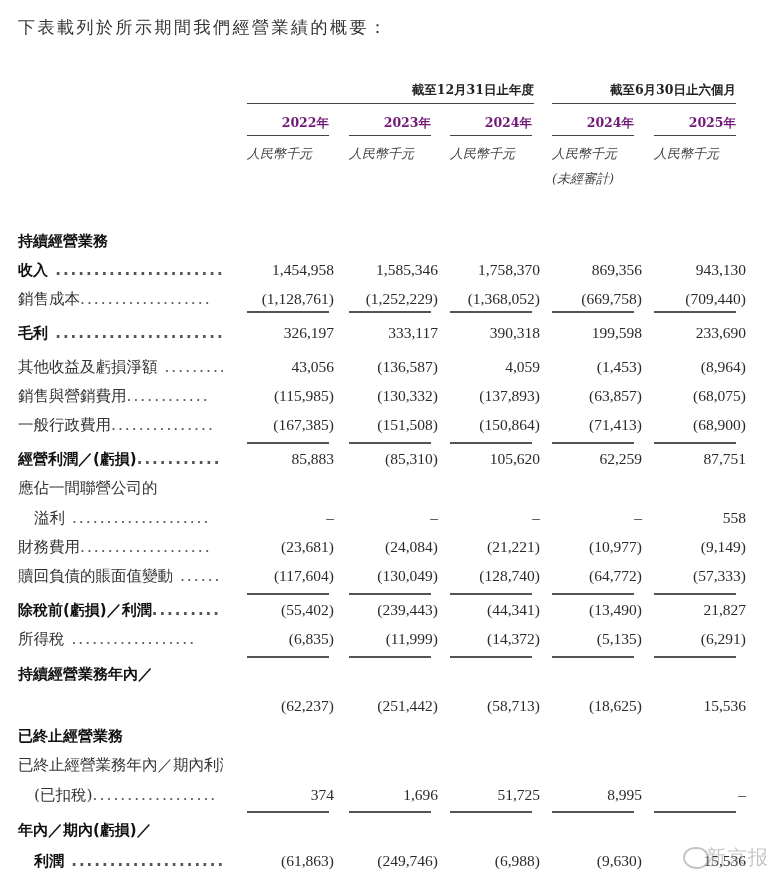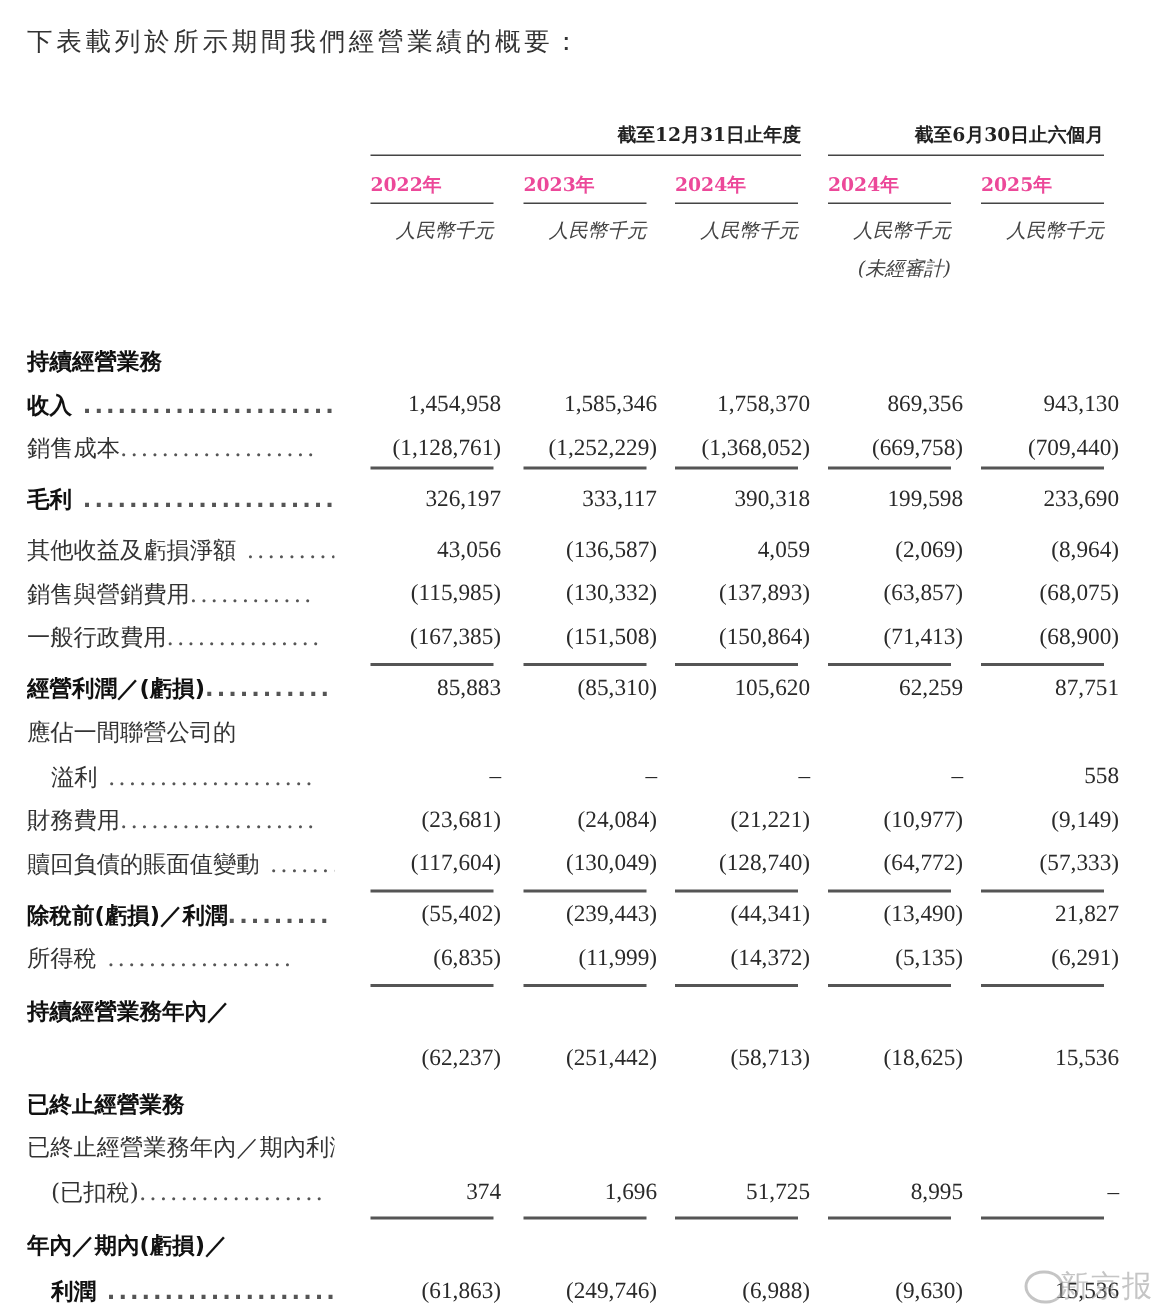--- a/index.html
+++ b/index.html
@@ -11,26 +11,26 @@
   .intro {
     position: absolute; left: 18px; top: 16px;
     font-size: 17px; letter-spacing: 2.5px; color: #333;
   }
   .grp {
     position: absolute; top: 82px; font-size: 12.5px; font-weight: bold;
     text-align: right; color: #222;
   }
   .grp-line { position: absolute; top: 103px; height: 1px; background: #444; }
   .col-head {
-    position: absolute; top: 115px; width: 82px; text-align: left;
-    font-size: 12.5px; font-weight: bold; color: #ec4899;
+    position: absolute; top: 115px; width: 82px; text-align: right;
+    font-size: 12.5px; font-weight: bold; color: #701a75;
   }
   .col-line { position: absolute; top: 135px; width: 82px; height: 1px; background: #444; }
   .unit {
-    position: absolute; top: 145px; width: 82px; text-align: right;
+    position: absolute; top: 145px; width: 82px; text-align: left;
     font-size: 13px; font-style: italic; color: #444;
   }
   .unit2 { top: 170px; }
   .row {
     position: absolute; left: 0; width: 781px; height: 24px; padding-left: 27px;
   }
   .label {
     position: absolute; left: 18px; top: 0; width: 205px;
     font-size: 15.5px; white-space: nowrap; overflow: hidden; color: #333;
     line-height: 24px;
@@ -115,21 +115,21 @@
       <div class="val v1">333,117</div>
       <div class="val v2">390,318</div>
       <div class="val v3">199,598</div>
       <div class="val v4">233,690</div>
     </div>
     <div class="row" style="top: 355px;">
       <div class="label"><span>其他收益及虧損淨額</span><span class="dots"> .........</span></div>
       <div class="val v0">43,056</div>
       <div class="val v1">(136,587)</div>
       <div class="val v2">4,059</div>
-      <div class="val v3">(2,069)</div>
+      <div class="val v3">(1,453)</div>
       <div class="val v4">(8,964)</div>
     </div>
     <div class="row" style="top: 384px;">
       <div class="label"><span>銷售與營銷費用</span><span class="dots">............</span></div>
       <div class="val v0">(115,985)</div>
       <div class="val v1">(130,332)</div>
       <div class="val v2">(137,893)</div>
       <div class="val v3">(63,857)</div>
       <div class="val v4">(68,075)</div>
     </div>

